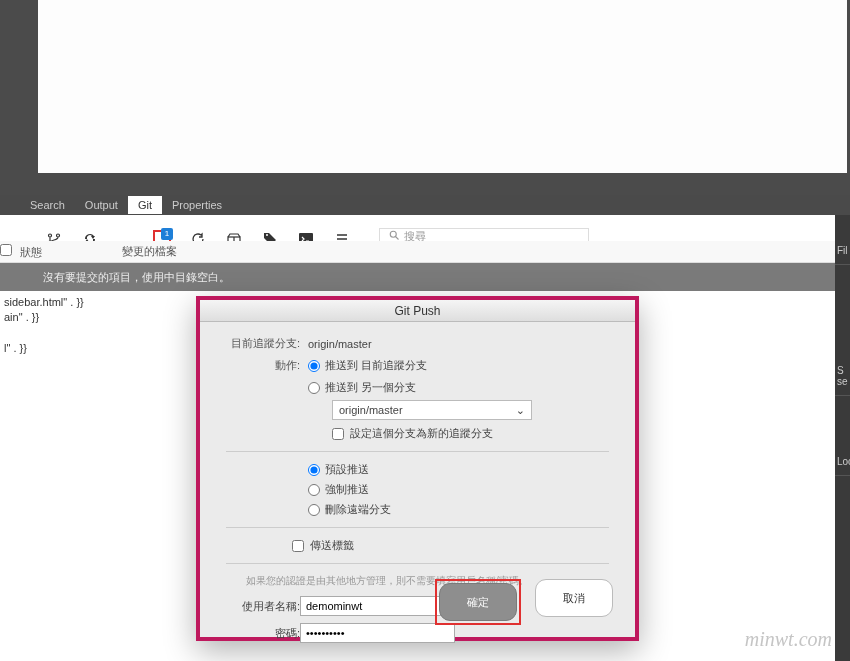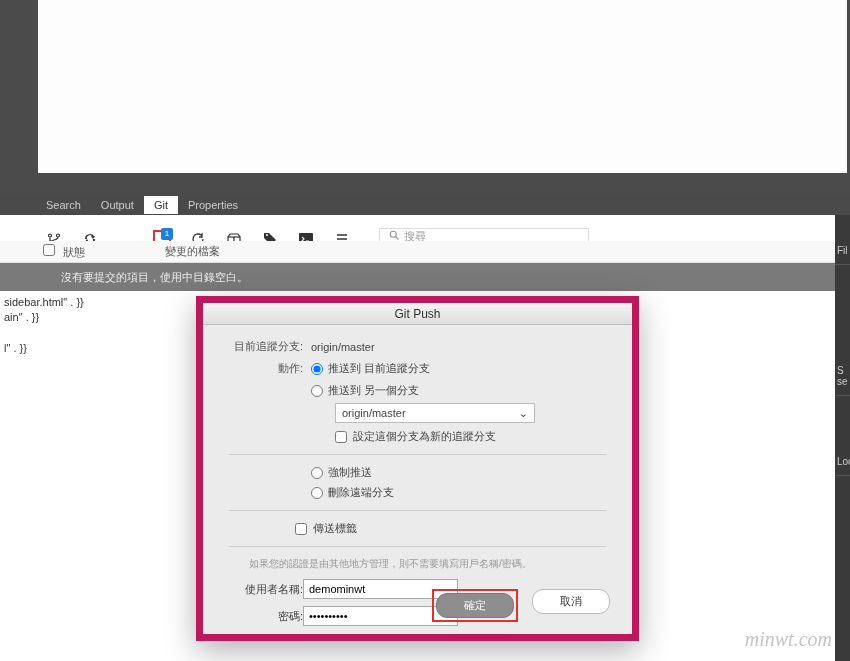--- a/index.html
+++ b/index.html
@@ -1,55 +1,55 @@
 <!DOCTYPE html>
 <html><head>
 <meta charset="utf-8">
 <style>
 * { margin: 0; padding: 0; box-sizing: border-box; font-family: -apple-system, "Helvetica Neue", Arial, sans-serif; }
 body { width: 850px; height: 661px; background: #fff; position: relative; overflow: hidden; }
 .top-frame { position: absolute; top: 0; left: 0; right: 0; height: 195px; background: #4b4b4b; }
 .top-inner { position: absolute; top: 0; left: 38px; right: 3px; height: 173px; background: #fdfdfd; }
 
-.panel-tabs { position: absolute; top: 195px; left: 0; right: 0; height: 20px; background: #4a4a4a; display: flex; align-items: center; padding-left: 36px; font-size: 11px; color: #ccc; }
+.panel-tabs { position: absolute; top: 195px; left: 0; right: 0; height: 20px; background: #4a4a4a; display: flex; align-items: center; padding-left: 20px; font-size: 11px; color: #ccc; }
 .panel-tabs span { padding: 3px 10px; cursor: pointer; }
 .panel-tabs .active { background: #fff; color: #333; }
 
 .toolbar { position: absolute; top: 215px; left: 0; right: 0; height: 48px; background: #fff; border-bottom: 1px solid #ccc; display: flex; align-items: center; padding: 0 45px; gap: 18px; }
 .toolbar-icon { width: 18px; height: 18px; display: flex; align-items: center; justify-content: center; color: #333; cursor: pointer; }
 .toolbar-icon svg { width: 16px; height: 16px; }
 .highlighted-icon { border: 2px solid #e03030; padding: 2px; position: relative; }
 .badge { position: absolute; top: -4px; right: -4px; background: #1e7fd8; color: #fff; font-size: 8px; width: 12px; height: 12px; border-radius: 2px; display: flex; align-items: center; justify-content: center; }
 .search-box { margin-left: 10px; border: 1px solid #ddd; height: 22px; width: 210px; font-size: 11px; padding: 0 8px; color: #999; display: flex; align-items: flex-start; gap: 4px; }
 
-.sub-row { position: absolute; top: 241px; left: 0; right: 8px; height: 22px; background: #f8f8f8; border-bottom: 1px solid #ddd; display: flex; align-items: center; padding-left: 43px; font-size: 11px; color: #555; gap: 80px; }
+.sub-row { position: absolute; top: 241px; left: 0; right: 8px; height: 22px; background: #f8f8f8; border-bottom: 1px solid #ddd; display: flex; align-items: center; font-size: 11px; color: #555; gap: 80px; }
 .sub-row input[type="checkbox"] { margin-right: 8px; }
 
-.status-bar { position: absolute; top: 263px; left: 0; right: 0; height: 28px; background: #7a7a7a; color: #eee; font-size: 11px; display: flex; align-items: center; padding-left: 61px; }
+.status-bar { position: absolute; top: 263px; left: 0; right: 0; height: 28px; background: #7a7a7a; color: #eee; font-size: 11px; display: flex; align-items: center; padding-left: 43px; }
 
 .code-area { position: absolute; top: 291px; left: 0; width: 190px; height: 370px; background: #fff; font-family: monospace; font-size: 11px; color: #333; padding: 4px; line-height: 1.4; }
 
 .right-panel { position: absolute; top: 215px; right: 0; width: 15px; bottom: 0; background: #3a3a3a; color: #ccc; font-size: 10px; }
 .right-panel div { padding: 30px 2px 8px 2px; border-bottom: 1px solid #555; writing-mode: horizontal-tb; }
 
-.dialog { position: absolute; top: 296px; left: 196px; width: 443px; height: 345px; background: #ebebeb; border: 7px solid #be185d; box-shadow: 0 10px 30px rgba(0,0,0,.3); }
+.dialog { position: absolute; top: 296px; left: 196px; width: 443px; height: 345px; background: #ebebeb; border: 4px solid #be185d; box-shadow: 0 10px 30px rgba(0,0,0,.3); }
 .dialog-title { height: 22px; background: linear-gradient(#f5f5f5,#dedede); text-align: center; font-size: 12px; line-height: 22px; color: #333; border-bottom: 1px solid #bbb; }
 .dialog-body { padding: 14px 26px; font-size: 11px; color: #444; }
 .row { display: flex; align-items: center; margin-bottom: 7px; }
 .lbl { width: 74px; text-align: right; margin-right: 8px; color: #555; }
 .radio-row { display: flex; align-items: center; margin-left: 82px; margin-bottom: 5px; gap: 5px; }
 .select { margin-left: 106px; width: 200px; height: 20px; border: 1px solid #bbb; background: #fff; font-size: 11px; padding: 0 6px; display: flex; align-items: center; justify-content: space-between; margin-bottom: 6px; }
 .chk-row { margin-left: 106px; display: flex; align-items: center; gap: 6px; margin-bottom: 6px; }
 .sep { border-top: 1px solid #ccc; margin: 10px 0; }
 .hint { color: #999; font-size: 10px; margin-bottom: 8px; margin-left: 20px; }
 .input-row { display: flex; align-items: center; margin-bottom: 7px; }
 .input-row .lbl2 { width: 74px; text-align: right; margin-right: 0; }
 .input-row input { width: 155px; height: 20px; border: 1px solid #aaa; padding: 0 5px; font-size: 11px; background: #fff; }
 .dialog-footer { position: absolute; bottom: 12px; right: 22px; display: flex; gap: 14px; }
-.btn { width: 78px; height: 25px; border-radius: 11px; font-size: 11px; display: flex; align-items: center; justify-content: center; cursor: pointer; }
+.btn { width: 78px; height: 38px; border-radius: 11px; font-size: 11px; display: flex; align-items: center; justify-content: center; cursor: pointer; }
 .btn-ok { background: #8e8e8e; color: #fff; border: 1px solid #7a7a7a; }
 .btn-ok-wrap { border: 2px solid #e03030; padding: 2px; }
 .btn-cancel { background: #fff; border: 1px solid #bbb; color: #333; }
 
 .watermark { position: absolute; bottom: 10px; right: 18px; font-family: Georgia, serif; font-style: italic; font-size: 20px; color: #c5c5c5; }
 
 input[type="radio"], input[type="checkbox"] { width: 12px; height: 12px; }
 </style>
 </head>
 <body>
@@ -162,20 +162,24 @@
     <div class="select">
       <span>origin/master</span>
       <span>⌄</span>
     </div>
     <div class="chk-row">
       <input type="checkbox" style="">
       <span>設定這個分支為新的追蹤分支</span>
     </div>
     <div class="sep"></div>
     <div class="radio-row" style="margin-left:82px">
+      <input type="radio" checked="" style="">
+      <span>預設推送</span>
+    </div>
+    <div class="radio-row" style="margin-left:82px">
       <input type="radio" style="">
       <span>強制推送</span>
     </div>
     <div class="radio-row" style="margin-left:82px">
       <input type="radio" style="">
       <span>刪除遠端分支</span>
     </div>
     <div class="sep"></div>
     <div class="chk-row" style="margin-left:66px">
       <input type="checkbox" style="">

